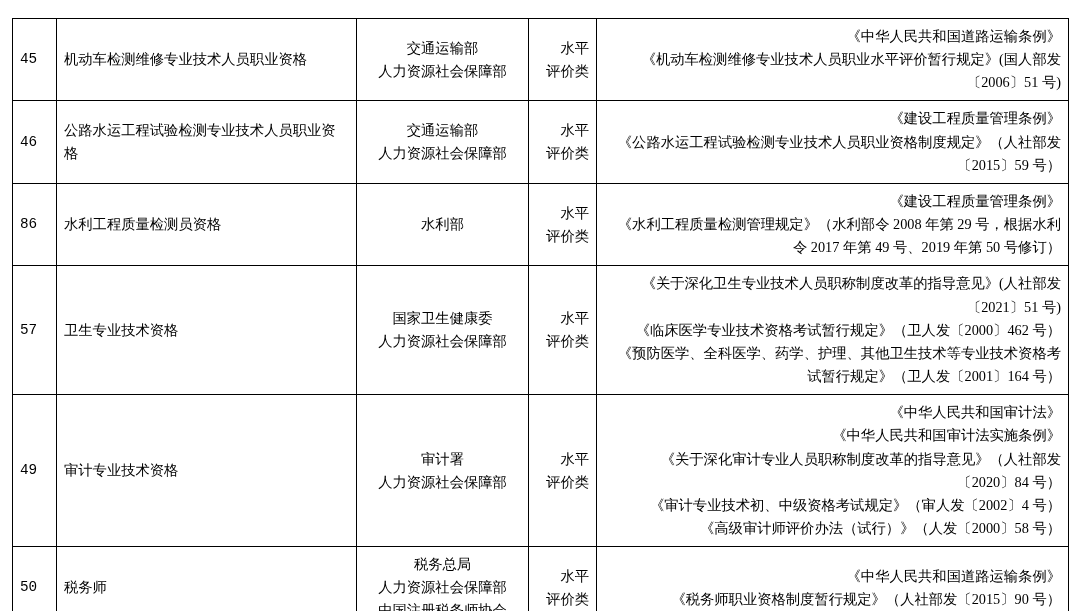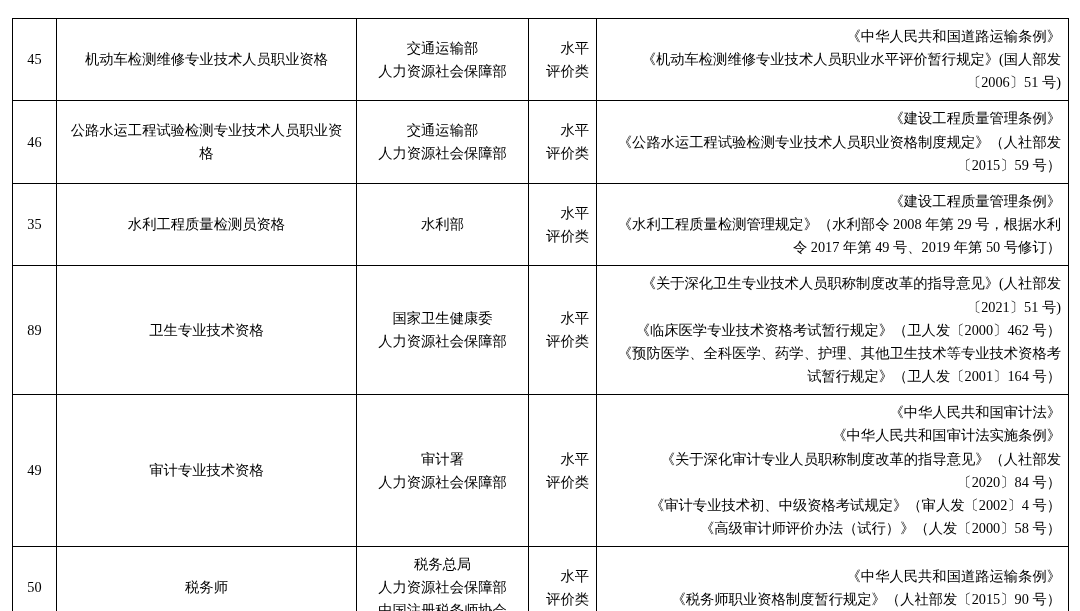--- a/index.html
+++ b/index.html
@@ -33,25 +33,25 @@
     font-size: 14.3px;
     line-height: 1.62;
   }
   col.c-num   { width: 44px; }
   col.c-name  { width: 300px; }
   col.c-dept  { width: 172px; }
   col.c-type  { width: 68px; }
   col.c-basis { width: 472px; }
 
   td.num {
-    text-align: center;
-    font-family: Liberation Serif, serif;
+    text-align: left;
+    font-family: Liberation Mono, monospace;
   }
   td.name {
-    text-align: center;
+    text-align: left;
   }
   td.dept {
     text-align: center;
     line-height: 1.6;
     margin-left: 13px;
   }
   td.type {
     text-align: right;
     line-height: 1.55;
   }
@@ -106,36 +106,36 @@
           <td class="type">
             <span class="type-line">水平</span>
             <span class="type-line">评价类</span>
           </td>
           <td class="basis">
             <span class="basis-line">《建设工程质量管理条例》</span>
             <span class="basis-line">《公路水运工程试验检测专业技术人员职业资格制度规定》（人社部发〔2015〕59 号）</span>
           </td>
         </tr>
         <tr>
-          <td class="num">35</td>
+          <td class="num">86</td>
           <td class="name">水利工程质量检测员资格</td>
           <td class="dept">
             <span class="dept-line">水利部</span>
           </td>
           <td class="type">
             <span class="type-line">水平</span>
             <span class="type-line">评价类</span>
           </td>
           <td class="basis">
             <span class="basis-line">《建设工程质量管理条例》</span>
             <span class="basis-line">《水利工程质量检测管理规定》（水利部令 2008 年第 29 号，根据水利令 2017 年第 49 号、2019 年第 50 号修订）</span>
           </td>
         </tr>
         <tr>
-          <td class="num">89</td>
+          <td class="num">57</td>
           <td class="name">卫生专业技术资格</td>
           <td class="dept">
             <span class="dept-line">国家卫生健康委</span>
             <span class="dept-line">人力资源社会保障部</span>
           </td>
           <td class="type">
             <span class="type-line">水平</span>
             <span class="type-line">评价类</span>
           </td>
           <td class="basis">

